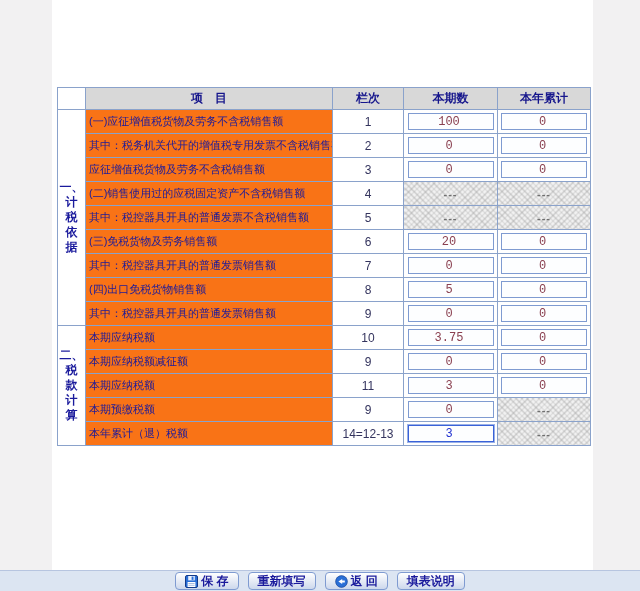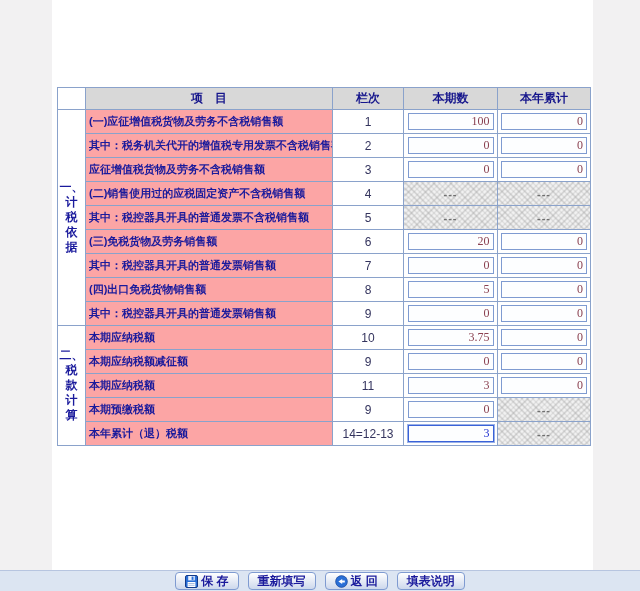--- a/index.html
+++ b/index.html
@@ -39,34 +39,34 @@
     background:#d8d8d8; height:22px; font-size:12px; font-weight:bold;
     color:#15158c; text-align:center;
   }
   th.corner { background:#ffffff; }
   td { height:24px; }
   td.groupcell {
     width:28px; text-align:center; vertical-align:middle;
     font-weight:bold; font-size:12px; color:#1a1a9c;
     white-space:pre-line; line-height:15px; background:#fff;
   }
-  td.itemcell { padding-left:3px; white-space:nowrap; background:#fca5a5;font-weight:bold; }
+  td.itemcell { padding-left:3px; white-space:nowrap; background:#f97316; }
   td.colcell { text-align:center; color:#34345e; background:#fff; font-size:12px; }
   td.numcell { text-align:center; vertical-align:middle; background:#fff; }
   td.dashcell {
     text-align:center; color:#6f6f6f; font-weight:bold; letter-spacing:1px;
     background-color:#f1f1f1;
     background-image:
       repeating-linear-gradient(45deg, rgba(160,160,160,.45) 0 1px, transparent 1px 4px),
       repeating-linear-gradient(-45deg, rgba(160,160,160,.45) 0 1px, transparent 1px 4px);
   }
   input.numinput {
     width:86px; height:17px; border:1px solid #7f9bd1; background:#fdfeff;
-    text-align:right; padding-right:3px; font-size:12px; color:#8a4050;
-    font-family:Liberation Serif, serif; display:inline-block;
+    text-align:center; padding-right:3px; font-size:12px; color:#8a4050;
+    font-family:Liberation Mono, monospace; display:inline-block;
   }
   input.numinput.hl {
     color:#2030d0; border:1px solid #3a62d8; box-shadow:0 0 0 1px #9ab1e8;
   }
   .bottombar {
     position:absolute; left:0; top:570px; width:640px; height:21px;
     background:#dce5f2; border-top:1px solid #b7c5e0;
     display:flex; justify-content:center; align-items:center; gap:9px;
   }
   button.fbtn {

